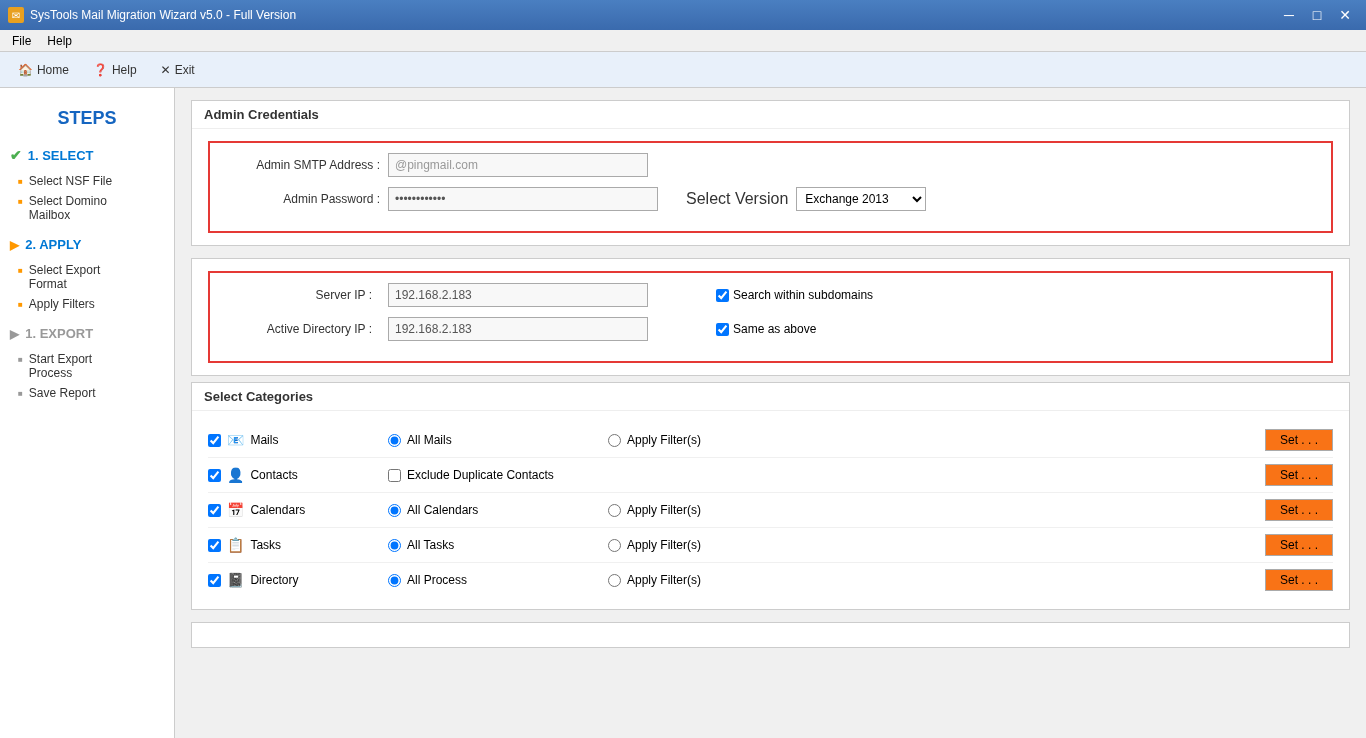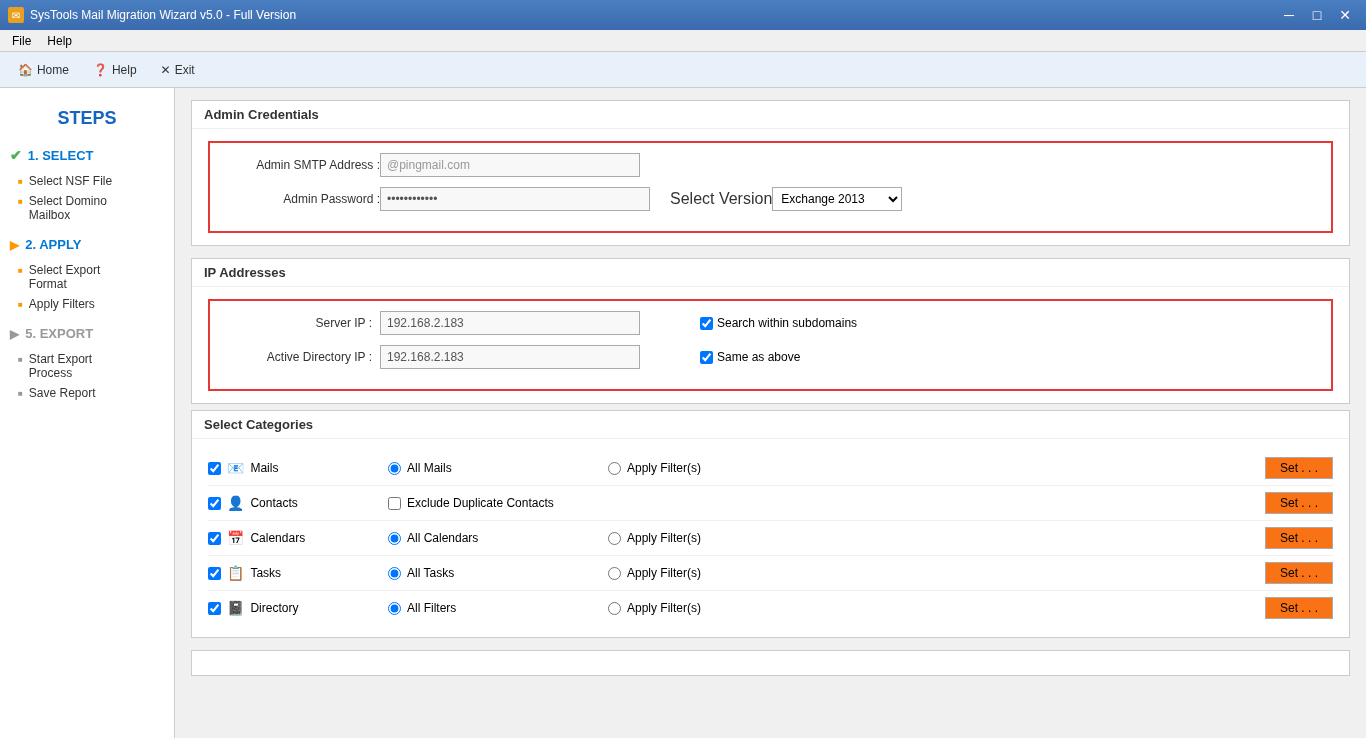--- a/index.html
+++ b/index.html
@@ -82,21 +82,21 @@
       display: flex; align-items: flex-start; gap: 6px;
       padding: 3px 0 3px 8px; font-size: 12px; color: #333;
       cursor: pointer;
     }
     .step-dot { color: #ff9800; font-size: 8px; margin-top: 3px; }
     .step-dot-inactive { color: #999; font-size: 8px; margin-top: 3px; }
 
     
     .form-row {
       display: flex; align-items: center;
-      margin-bottom: 10px; 
+      margin-bottom: 10px; gap: 8px;
     }
     .form-label { min-width: 160px; text-align: right; color: #333; font-size: 12px; }
     .form-input {
       height: 24px; padding: 2px 6px; border: 1px solid #aaa;
       background: #f8f8f8; font-size: 12px; color: #555;
     }
     .form-input-wide { width: 260px; }
     .form-input-medium { width: 270px; }
 
     .version-label { margin-left: 20px; color: #333; font-size: 16px; }
@@ -175,21 +175,21 @@
       <span class="step-dot">■</span>
       <span>Select Export<br>Format</span>
     </div>
     <div class="step-item">
       <span class="step-dot">■</span>
       <span>Apply Filters</span>
     </div>
 
     <div class="step-header inactive" style="margin-top:10px;">
       <span class="step-arrow-inactive">▶</span>
-      <span>5. EXPORT</span>
+      <span>1. EXPORT</span>
     </div>
     <div class="step-item">
       <span class="step-dot-inactive">■</span>
       <span>Start Export<br>Process</span>
     </div>
     <div class="step-item">
       <span class="step-dot-inactive">■</span>
       <span>Save Report</span>
     </div>
   </div>
@@ -215,21 +215,20 @@
                 <option selected="">Exchange 2013</option>
                 <option>Exchange 2016</option>
                 <option>Office 365</option>
               </select>
             </div>
           </div>
         </div>
       </div>
 
       <div style="background:white; border:1px solid #ccc; margin-bottom:6px;">
-        <div style="padding:6px 12px; font-weight:bold; font-size:13px; color:#333; border-bottom:1px solid #eee;">IP Addresses</div>
         <div style="padding:12px 16px;">
           <div style="border:2px solid #e53935; padding:10px;">
             <div class="form-row">
               <span style="min-width:160px; text-align:right; font-size:12px; color:#333; padding-right:8px;">Server IP :</span>
               <input class="form-input" style="width: 260px;" type="text" value="192.168.2.183">
               <div style="margin-left:60px; display:flex; align-items:center; gap:4px;">
                 <input type="checkbox" checked="" style="">
                 <label>Search within subdomains</label>
               </div>
             </div>
@@ -323,21 +322,21 @@
           </div>
 
           <div style="display:flex; align-items:center; padding:6px 0;">
             <div style="width:180px; display:flex; align-items:center; gap:6px;">
               <input type="checkbox" checked="" style="">
               <span style="font-size:14px;">📓</span>
               <span>Directory</span>
             </div>
             <div style="width:220px; display:flex; align-items:center; gap:6px;">
               <input type="radio" name="journals-type" checked="" style="">
-              <label>All Filters</label>
+              <label>All Process</label>
             </div>
             <div style="width:220px; display:flex; align-items:center; gap:6px;">
               <input type="radio" name="journals-type" style="">
               <label>Apply Filter(s)</label>
             </div>
             <div style="flex:1; display:flex; justify-content:flex-end;">
               <button class="set-btn">Set . . .</button>
             </div>
           </div>
 

